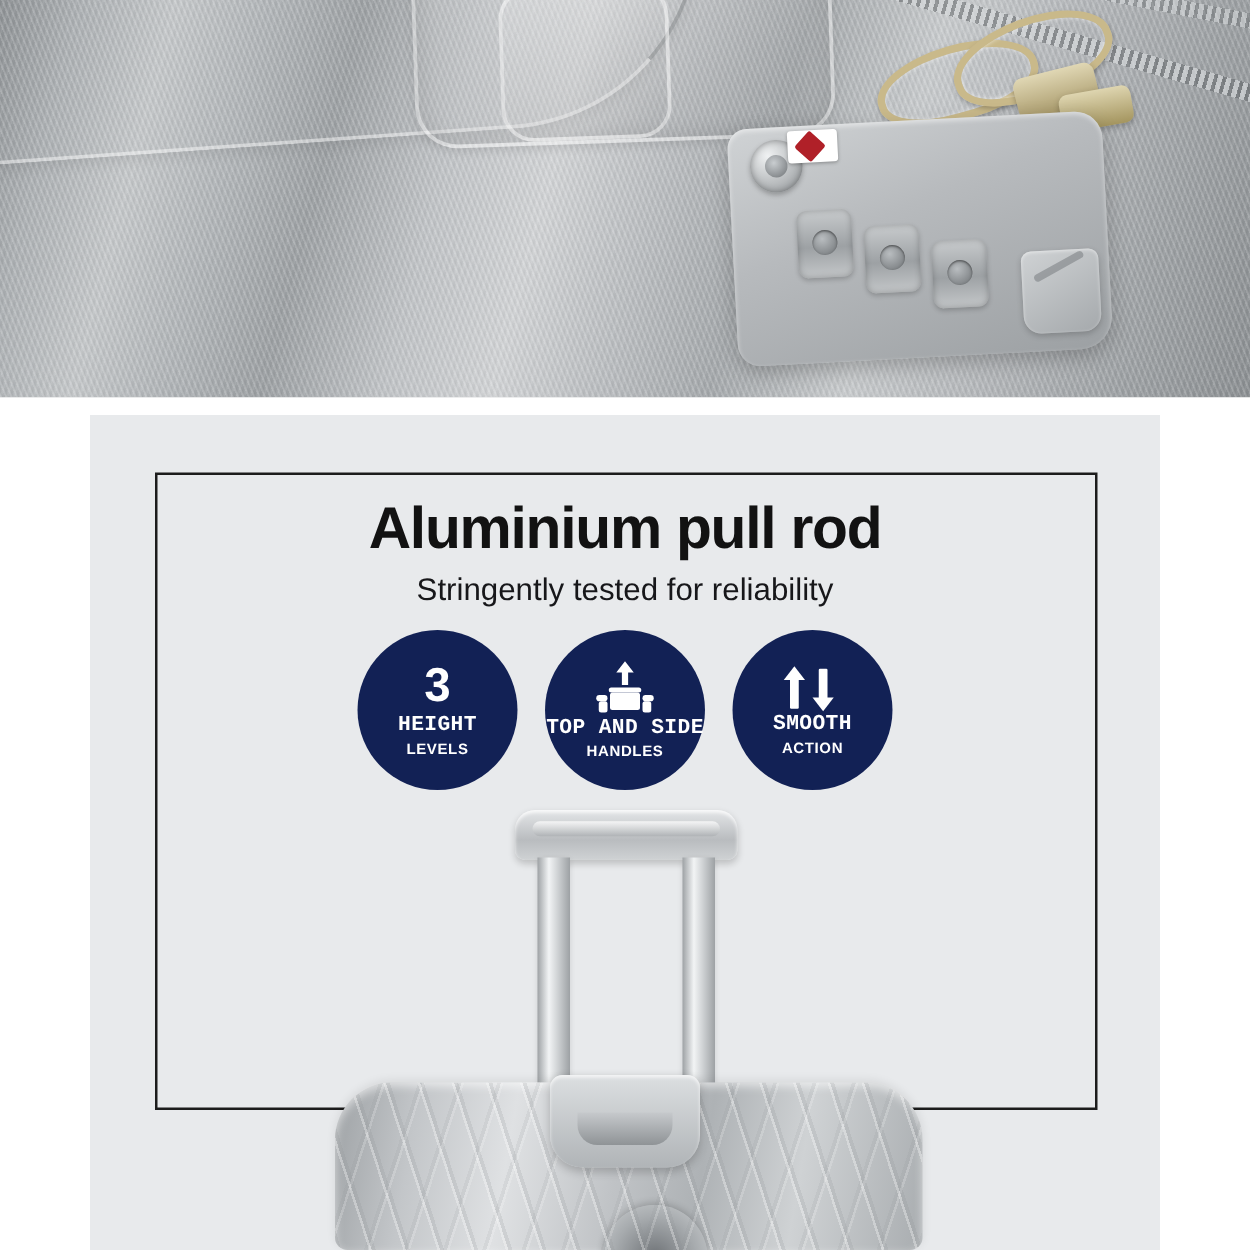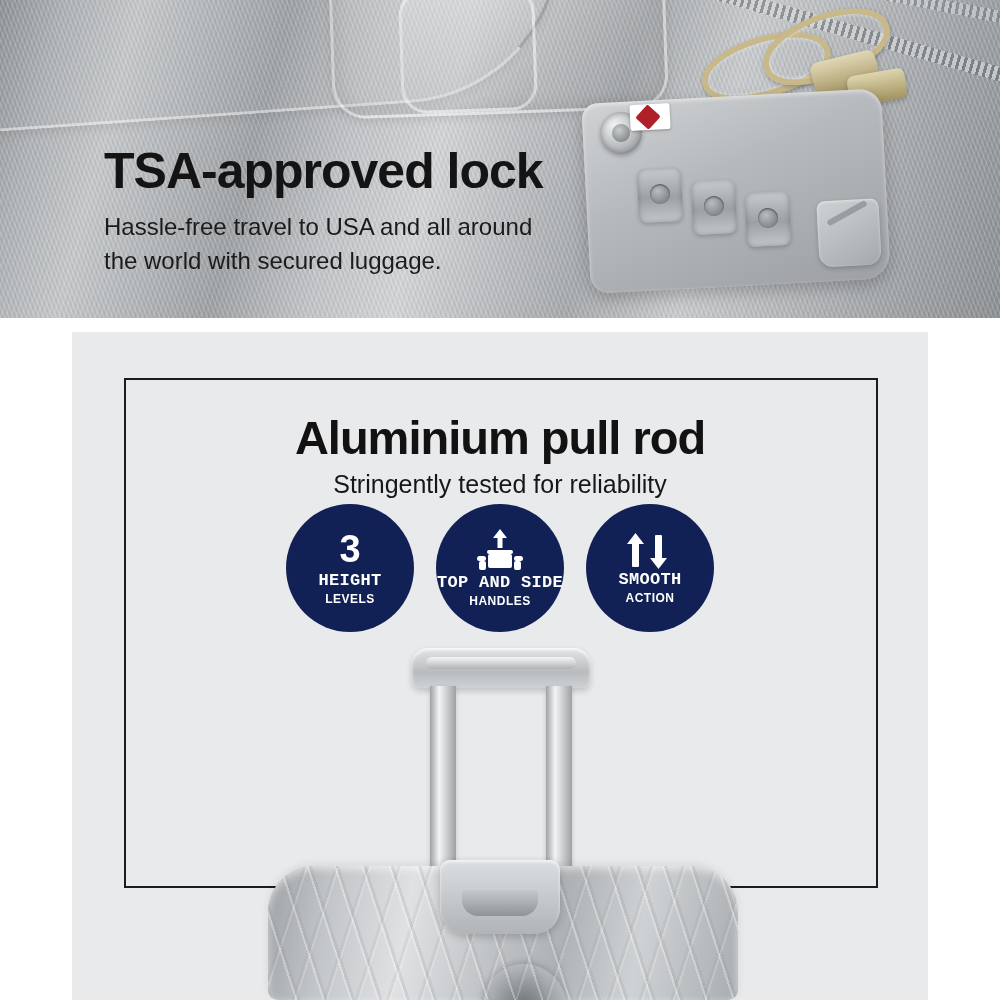--- a/index.html
+++ b/index.html
@@ -262,30 +262,30 @@
   }
   .rod-title {
     position: absolute;
     left: 0; right: 0;
     top: 62px;
     text-align: center;
     font-size: 47px;
     font-weight: bold;
     color: #121212;
     letter-spacing: -1px;
-    margin: 16px;
+    margin: 0;
   }
   .rod-sub {
     position: absolute;
     left: 0; right: 0;
     top: 122px;
     text-align: center;
     font-size: 25px;
     color: #17171a;
-    margin: 16px;
+    margin: 4px;
   }
 
   .badges {
     position: absolute;
     left: 0; right: 0;
     top: 172px;
     display: flex;
     justify-content: center;
     gap: 22px;
   }
@@ -426,25 +426,20 @@
   <div class="lock-body"></div>
   <div class="lock-dial"></div>
   <div class="tsa-badge">
     <div class="diamond"></div>
   </div>
   <div class="dial-wheel w1"></div>
   <div class="dial-wheel w2"></div>
   <div class="dial-wheel w3"></div>
   <div class="lock-tab"></div>
 
-  <div class="tsa-text">
-    <h1 class="tsa-title">TSA-approved lock</h1>
-    <p class="tsa-sub">Hassle-free travel to USA and all around</p>
-    <p class="tsa-sub">the world with secured luggage.</p>
-  </div>
 </section>
 
 <div class="panel-gap"></div>
 
 <section class="panel-rod">
   <div class="rod-frame"></div>
 
   <h2 class="rod-title">Aluminium pull rod</h2>
   <p class="rod-sub">Stringently tested for reliability</p>
 

